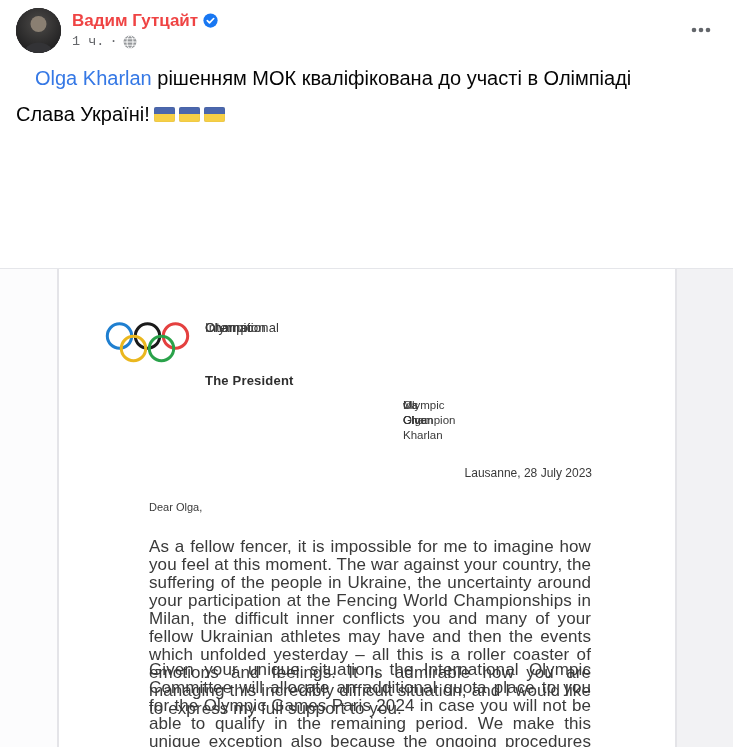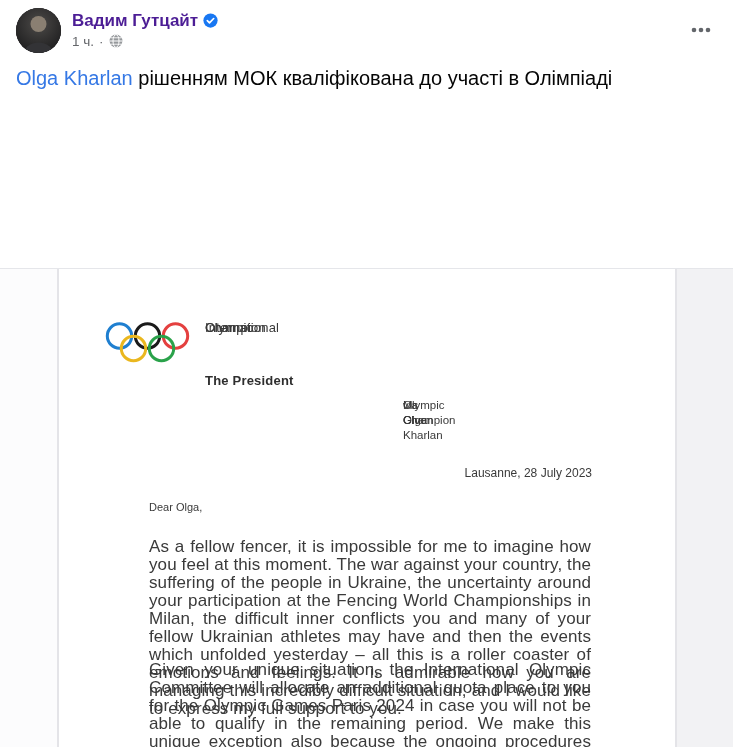--- a/index.html
+++ b/index.html
@@ -11,36 +11,36 @@
   .card{width:733px;height:747px;background:#fff;position:relative;}
 
   
   .header{display:flex;align-items:flex-start;padding:8px 16px 0;height:50px;}
   .avatar{
     width:45px;height:45px;border-radius:50%;overflow:hidden;flex:0 0 45px;
     background:#222;cursor:pointer;
   }
   .h-text{margin-left:11px;flex:1;min-width:0;}
   .name-row{display:flex;align-items:center;gap:5px;margin-top:2px;}
-  .name{font-size:17px;font-weight:700;color:#4c1d95;line-height:21px;cursor:pointer;}
+  .name{font-size:17px;font-weight:700;color:#ef4444;line-height:21px;cursor:pointer;}
   .badge{display:inline-flex;width:15px;height:15px;}
-  .meta-row{display:flex;align-items:flex-start;gap:4px;margin-top:3px;color:#65676B;font-size:13.5px;}
+  .meta-row{display:flex;align-items:center;gap:4px;margin-top:3px;color:#65676B;font-size:13.5px;font-family:Liberation Mono, monospace;}
   .meta-row .sep{margin:0 1px;}
   .globe{display:inline-flex;width:14px;height:14px;opacity:.9;}
   .more{
     width:32px;height:32px;border-radius:50%;display:flex;align-items:center;justify-content:center;
     margin-top:6px;cursor:pointer;
   }
 
   
   .body-text{
     padding:6px 16px 0;height:204px;overflow:hidden;
     font-size:20px;line-height:28px;color:#050505;
   }
-  .title-line{margin-bottom:8px;}
+  .title-line{margin-bottom:8px;margin-left:19px;}
   .post-link{color:#3578E5;text-decoration:none;cursor:pointer;}
   .para{margin:0;}
   .slava-line{white-space:nowrap;}
   .flag{
     display:inline-block;width:21px;height:15px;border-radius:2px;margin-left:4px;
     vertical-align:-1px;
     background:linear-gradient(to bottom,#4B67AD 0 50%,#F6CF46 50% 100%);
     box-shadow:inset 0 0 1px rgba(0,0,0,.25);
   }
 
@@ -119,20 +119,21 @@
         <circle cx="11" cy="11" r="2.3" fill="#63666b"></circle>
         <circle cx="18" cy="11" r="2.3" fill="#63666b"></circle>
       </svg>
     </div>
   </div>
 
   <div class="body-text">
     <div class="title-line">
       <a class="post-link">Olga Kharlan</a><span> рішенням МОК кваліфікована до участі в Олімпіаді</span>
     </div>
+    <div class="slava-line"><span>Слава Україні!</span><span class="flag"></span><span class="flag"></span><span class="flag"></span></div>
   </div>
 
   <div class="media">
     <div class="strip-left"></div>
     <div class="strip-right"></div>
     <div class="paper">
 
       <svg class="rings" viewBox="0 0 85 42">
         <circle cx="14.5" cy="14" r="12.2" fill="none" stroke="#1f7fd0" stroke-width="3"></circle>
         <circle cx="42.5" cy="14" r="12.2" fill="none" stroke="#1a1a1a" stroke-width="3"></circle>

